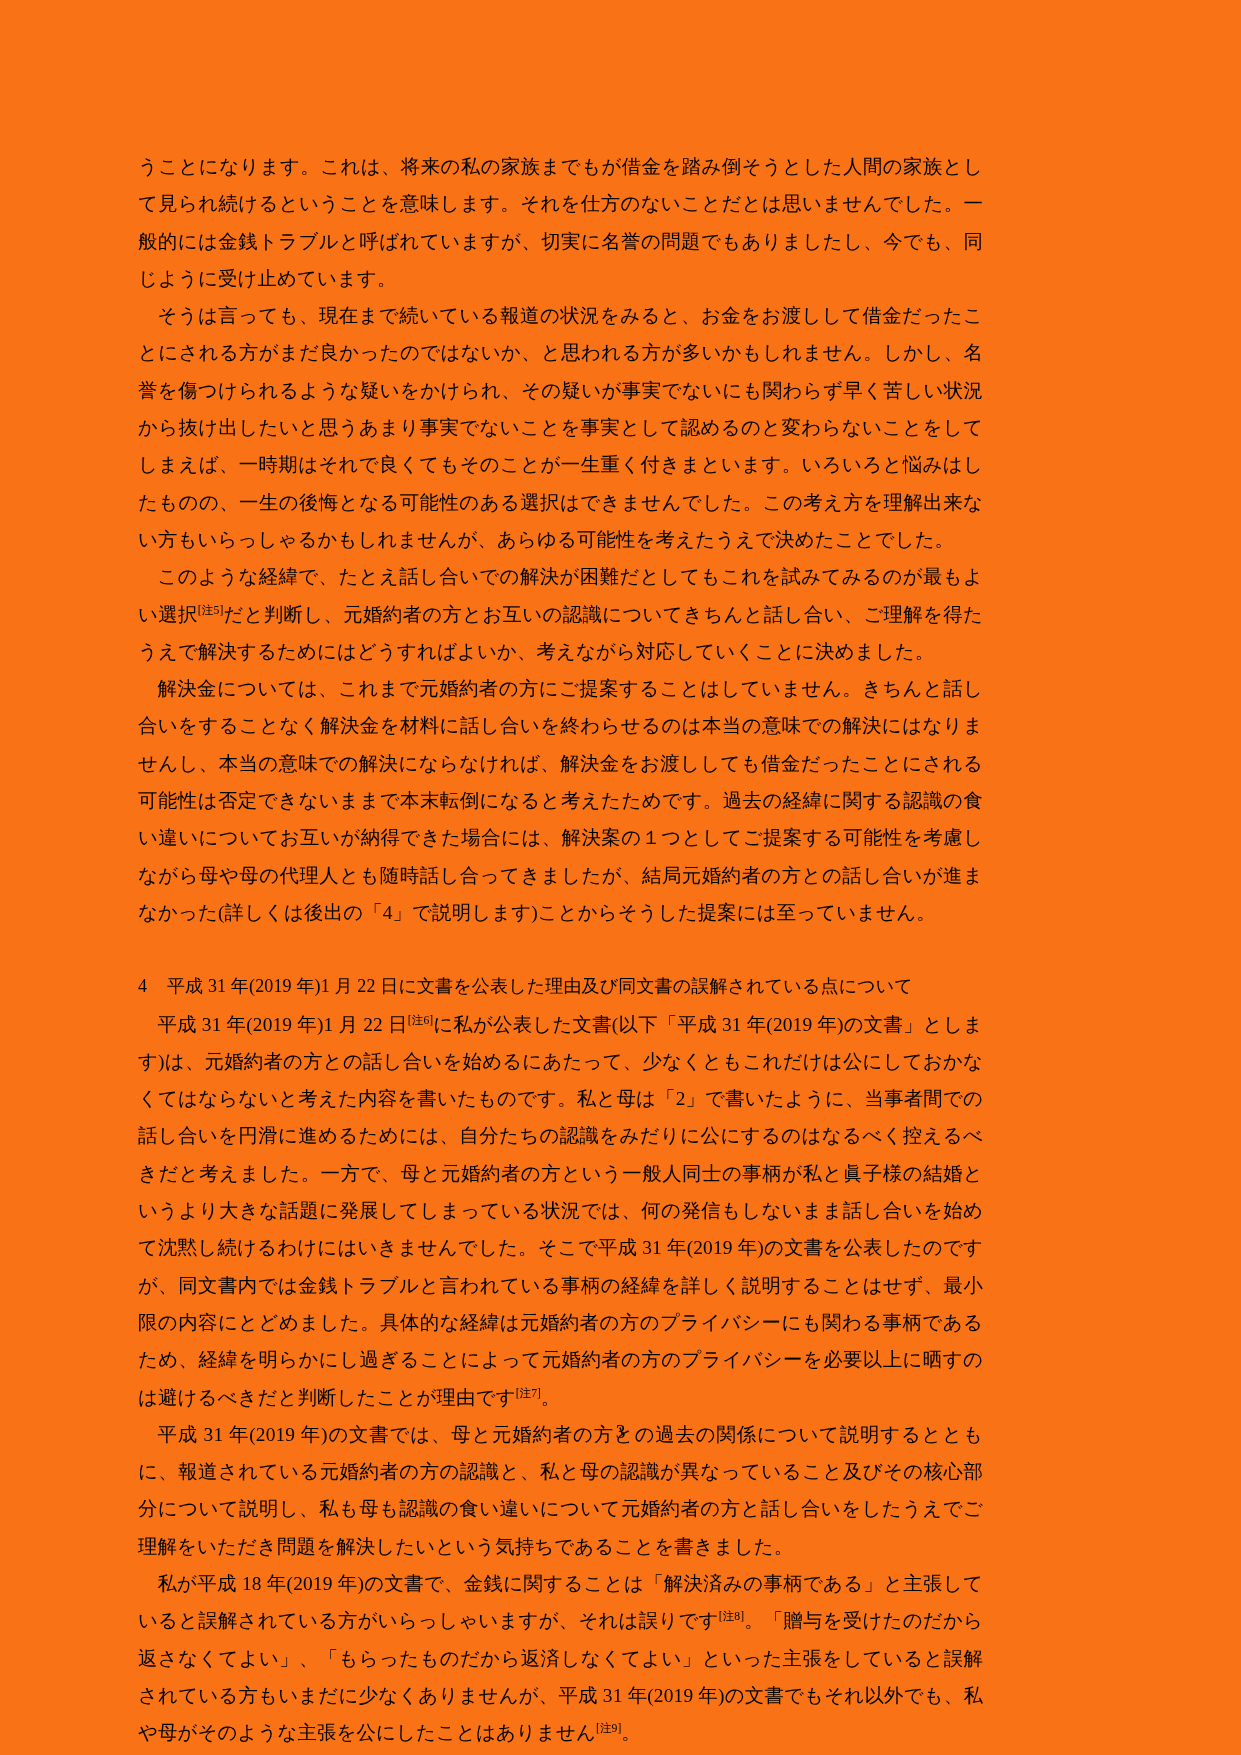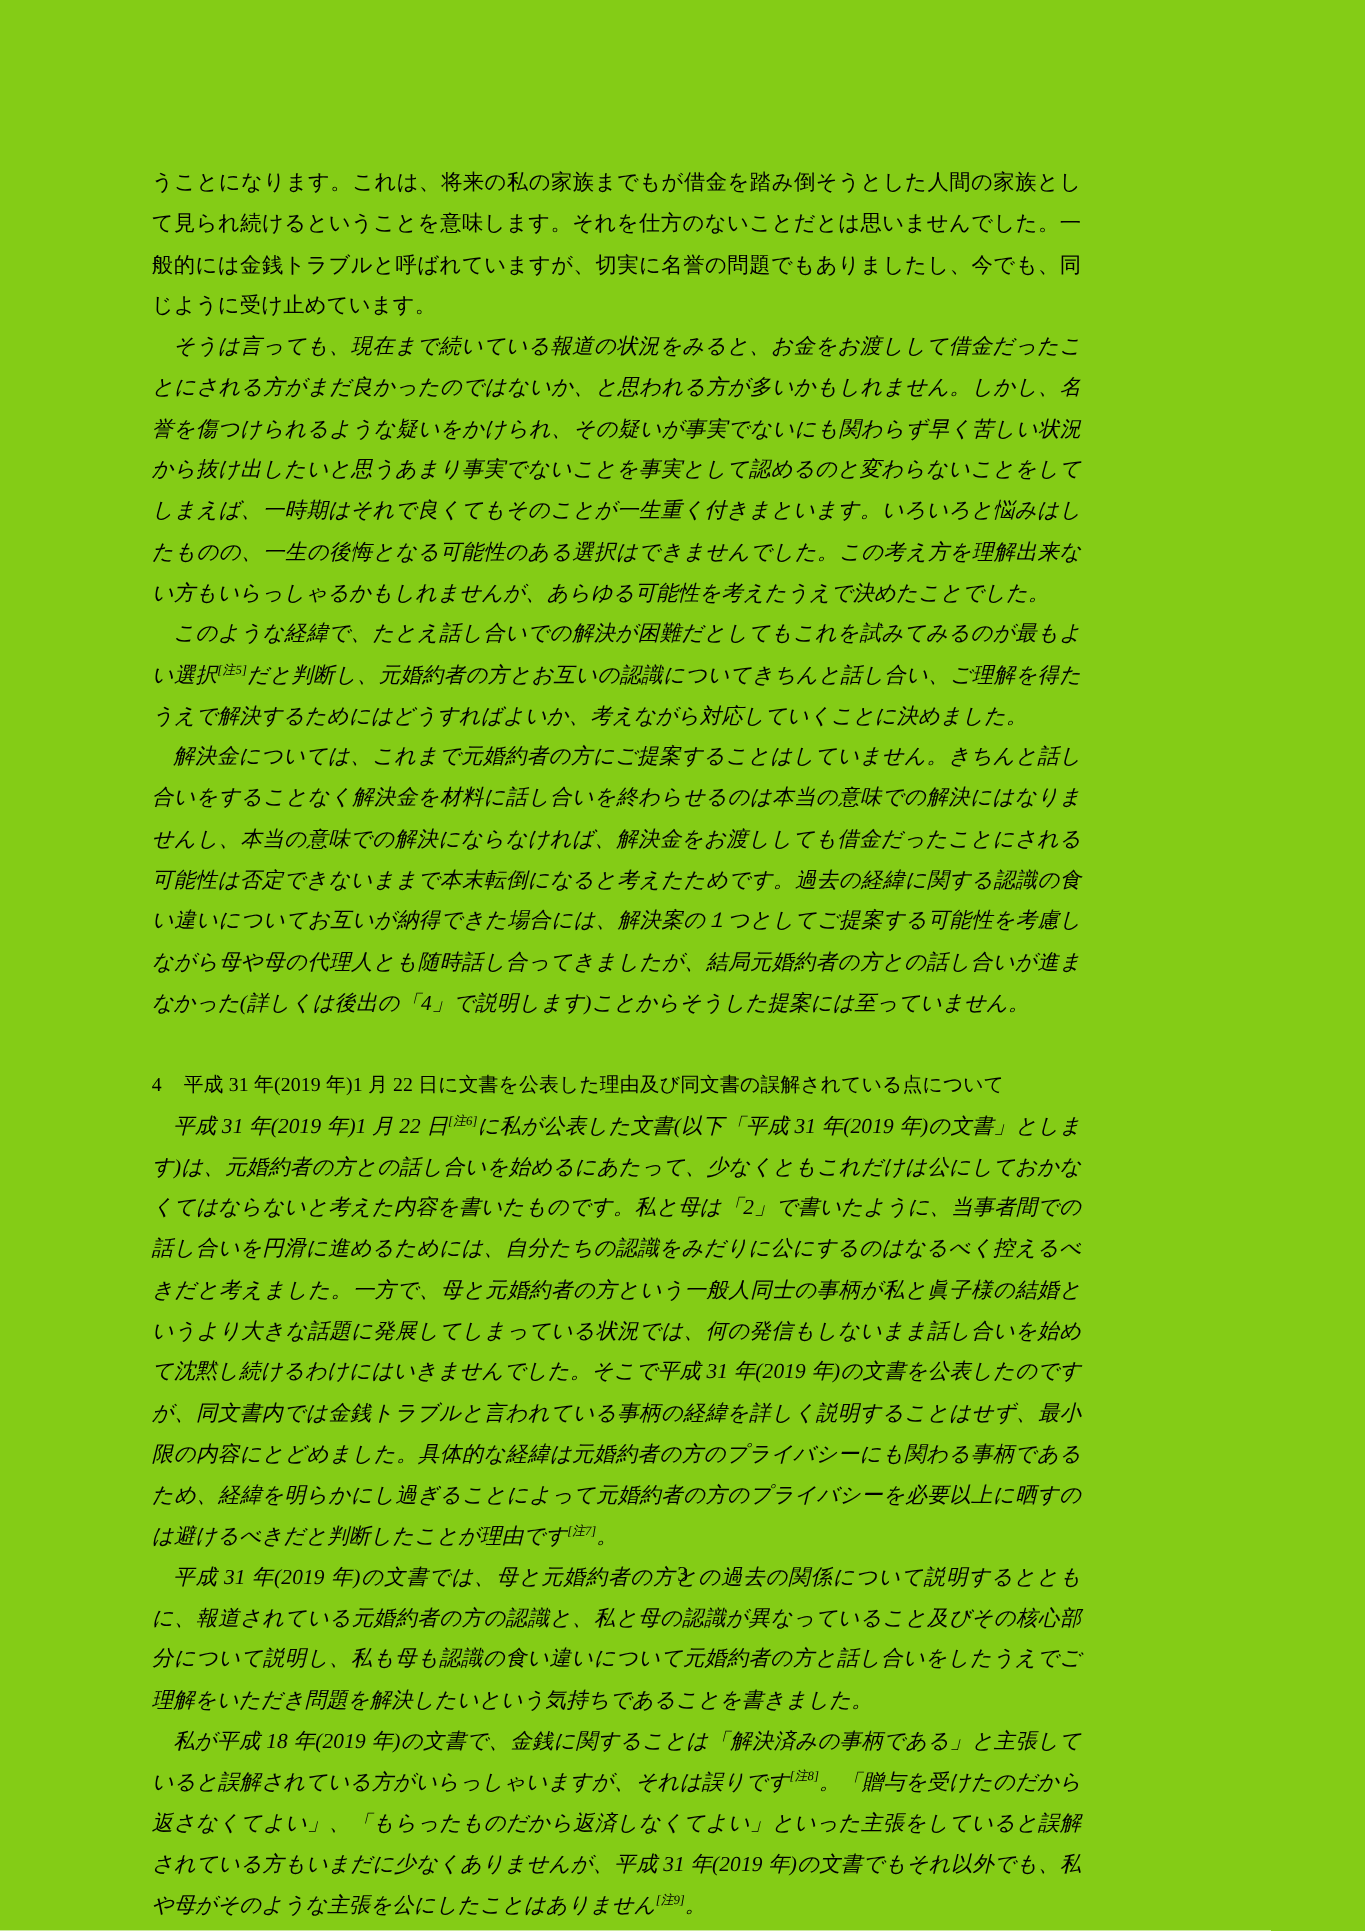--- a/index.html
+++ b/index.html
@@ -5,42 +5,41 @@
   html, body {
     margin: 0;
     padding: 0;
     background: #ffffff;
   }
   .page {
     position: relative;
     width: 1241px;
     height: 1755px;
     margin: 0 auto;
-    background: #84cc16;
+    background: #f97316;
     box-sizing: border-box;
     font-family: "Liberation Serif", "DejaVu Serif", serif;
     color: #000000;
   }
   .content {
     position: absolute;
     left: 138px;
     top: 148px;
     width: 845px;
   }
   .para {
     font-size: 19.4px;
     line-height: 37.3px;
     text-align: justify;
     text-justify: inter-character;
     margin: 0;
     letter-spacing: 0.15px;
   }
   .indent {
     text-indent: 1em;
-    font-style: italic;
   }
   .sec-gap {
     height: 37px;
   }
   .heading {
     font-size: 18px;
     line-height: 37.3px;
     text-align: justify;
     text-justify: inter-character;
     margin: 0;

